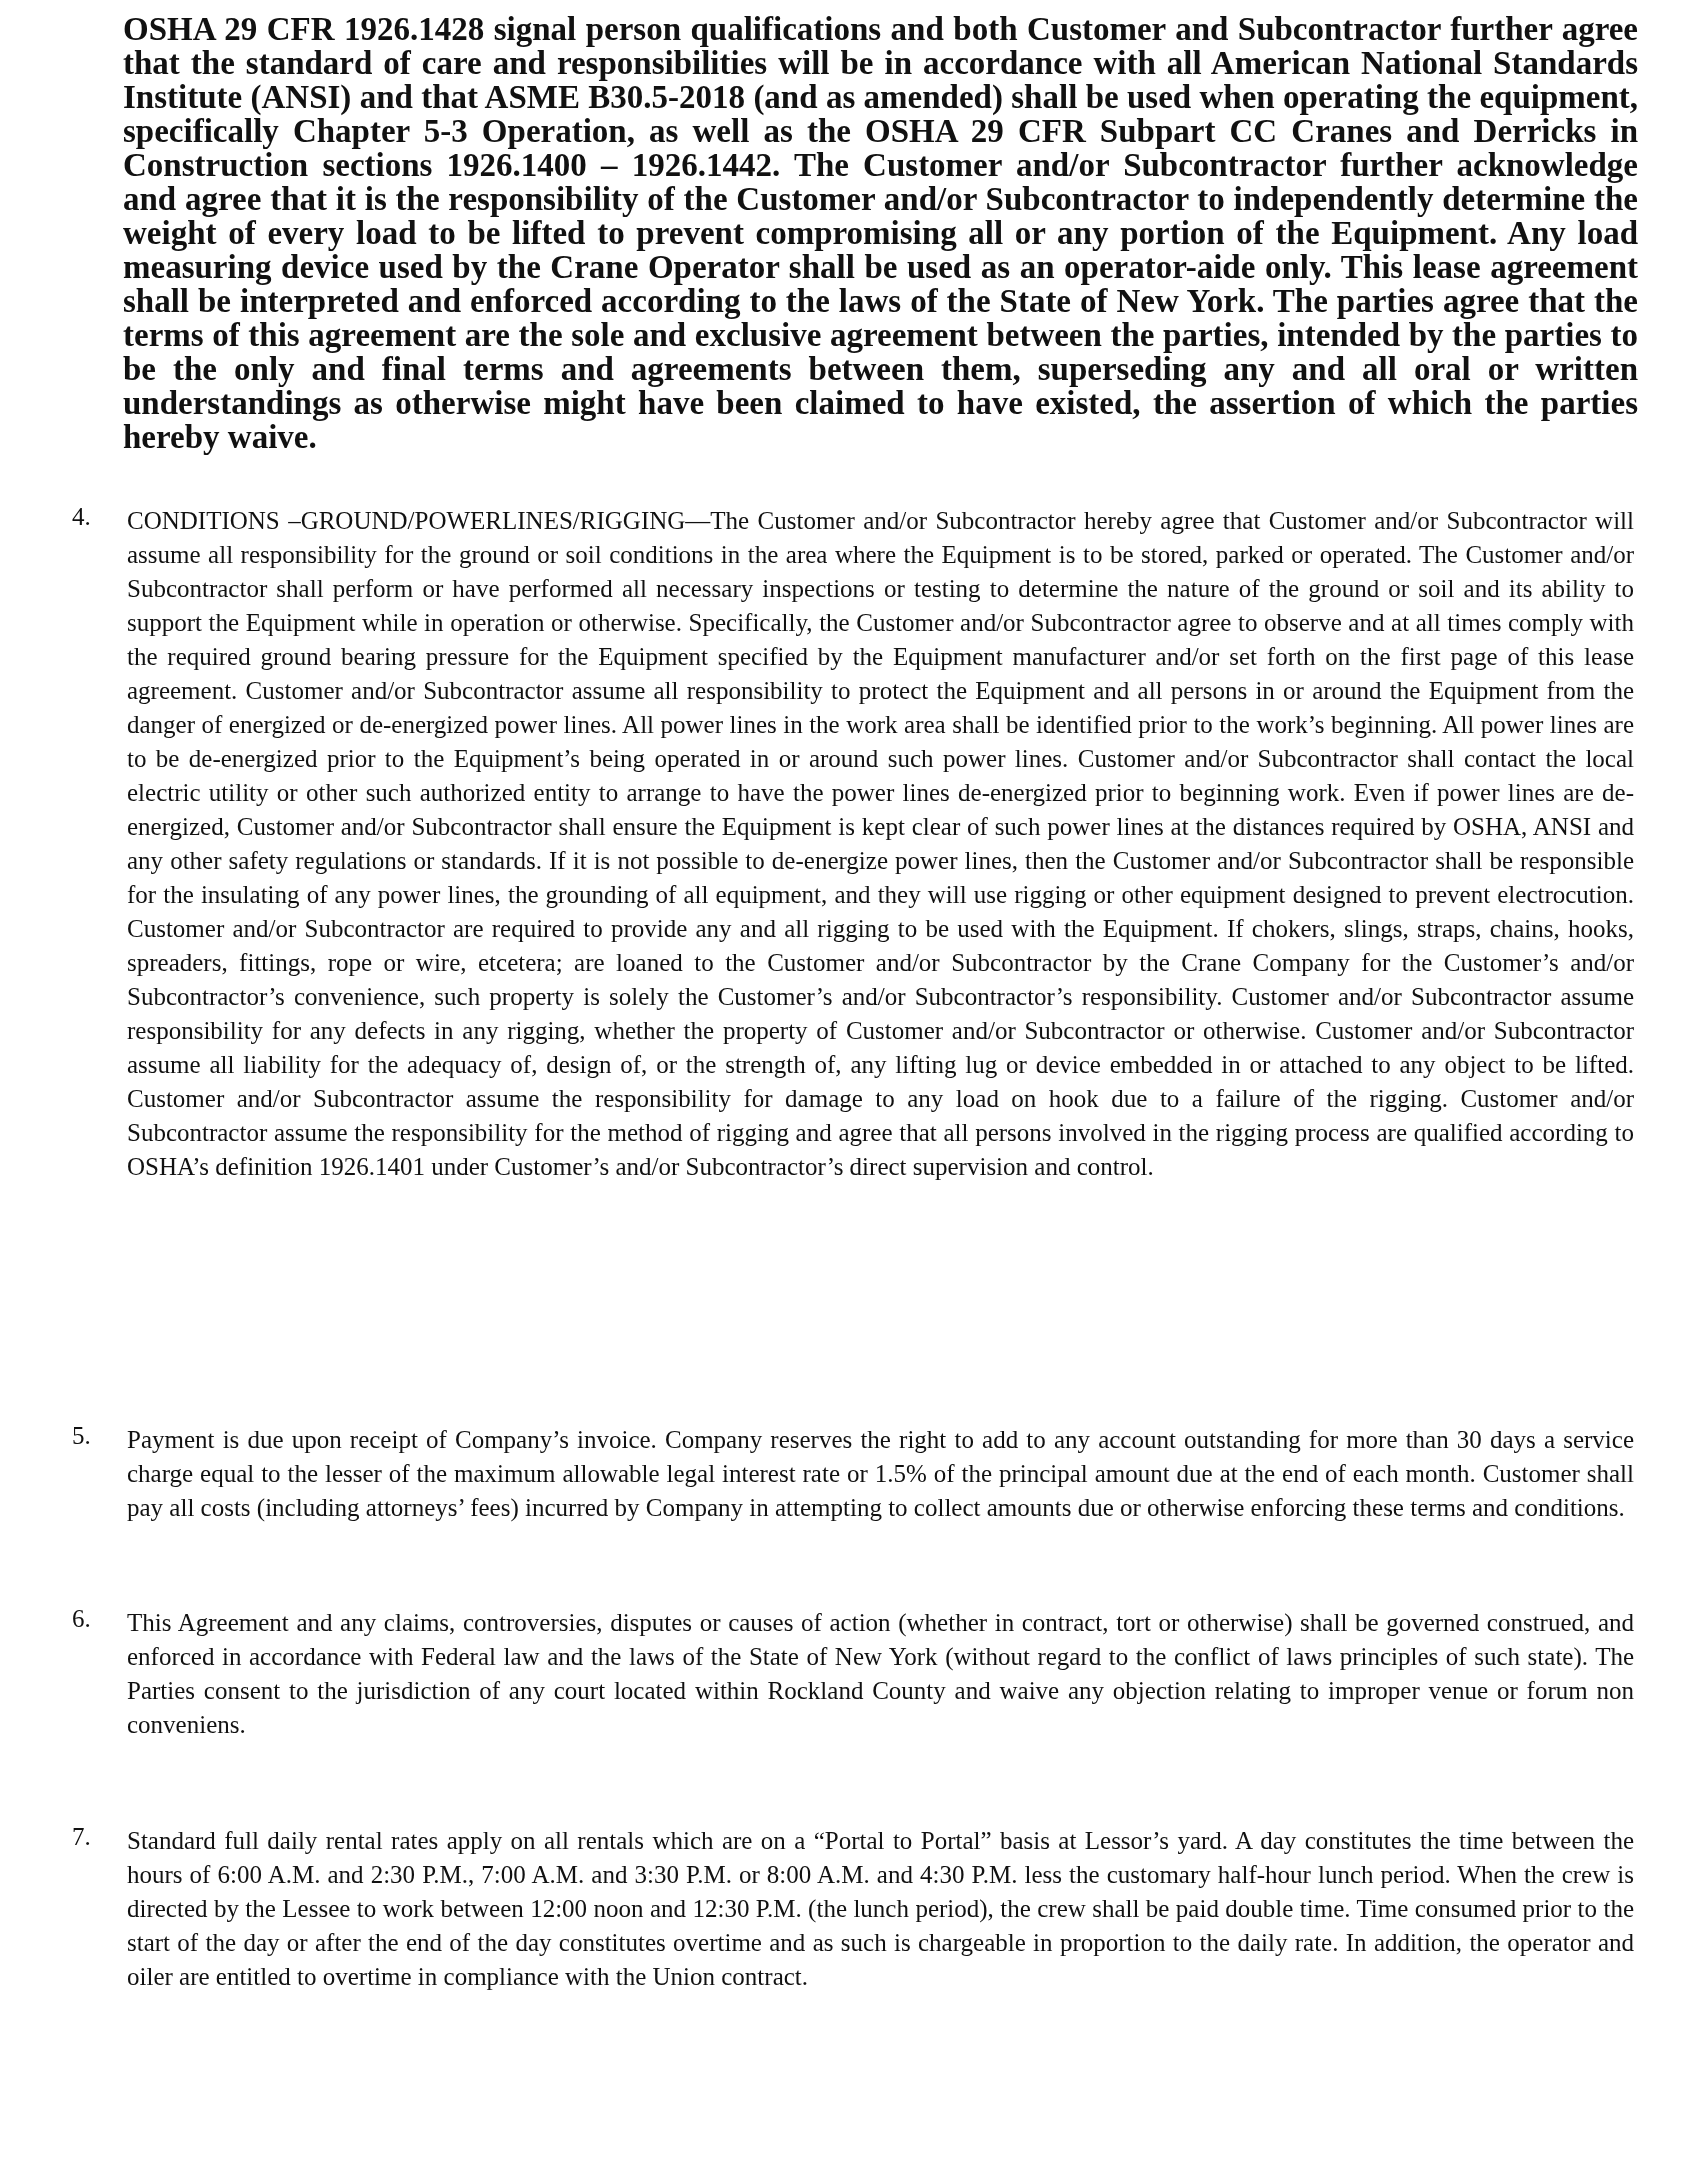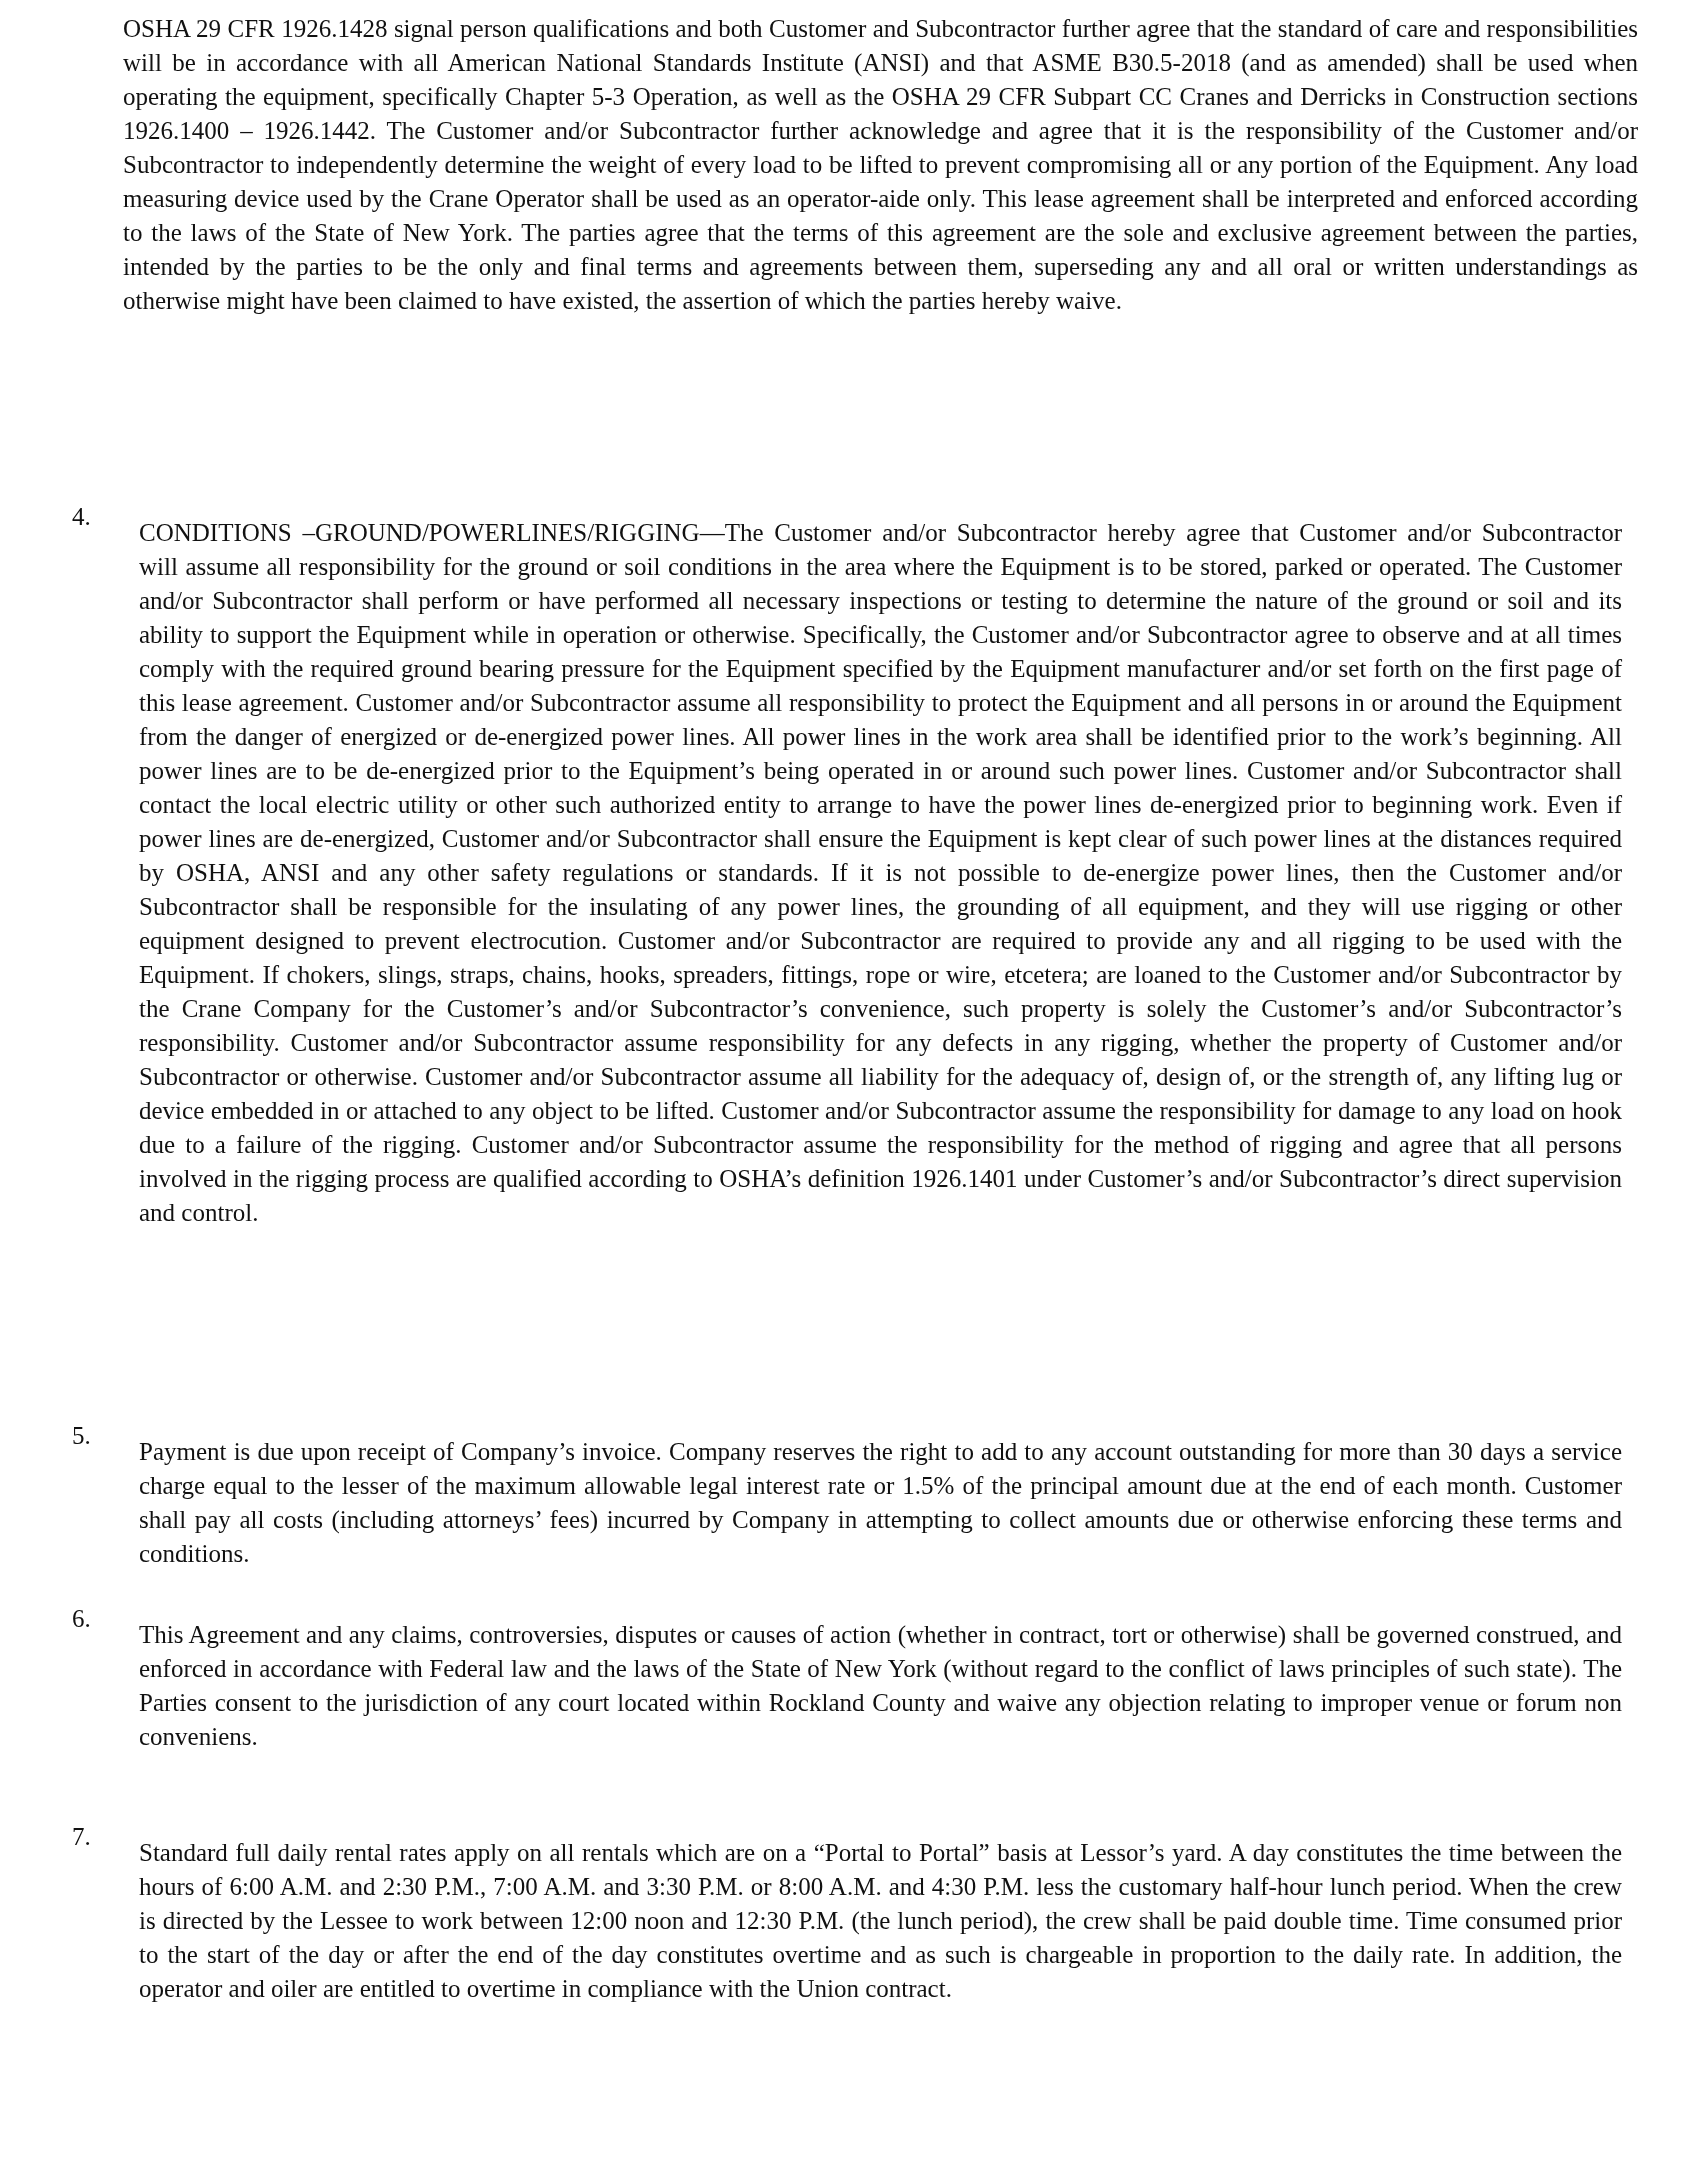--- a/index.html
+++ b/index.html
@@ -20,44 +20,45 @@
       left: 0;
       top: 0;
       width: 1683px;
       height: 2178px;
     }
     .continued {
       position: absolute;
       left: 123px;
       top: 12px;
       width: 1515px;
-      font-size: 25px;
+      font-size: 33px;
       line-height: 34px;
       text-align: justify;
       margin: 0;
+      font-weight: bold;
     }
     .item {
       position: absolute;
       left: 123px;
       width: 1515px;
       font-size: 25px;
       line-height: 34px;
       text-align: justify;
       margin: 0;
     }
     .item-num {
       position: absolute;
       left: -51px;
       top: 0;
       width: 40px;
       text-align: left;
     }
     .item-text {
       display: block;
-      margin: 16px;
+      margin: 4px;
     }
     #item-4 { top: 500px; }
     #item-5 { top: 1419px; }
     #item-6 { top: 1602px; }
     #item-7 { top: 1820px; }
   </style>
 </head>
 <body>
 
 <div class="page">

